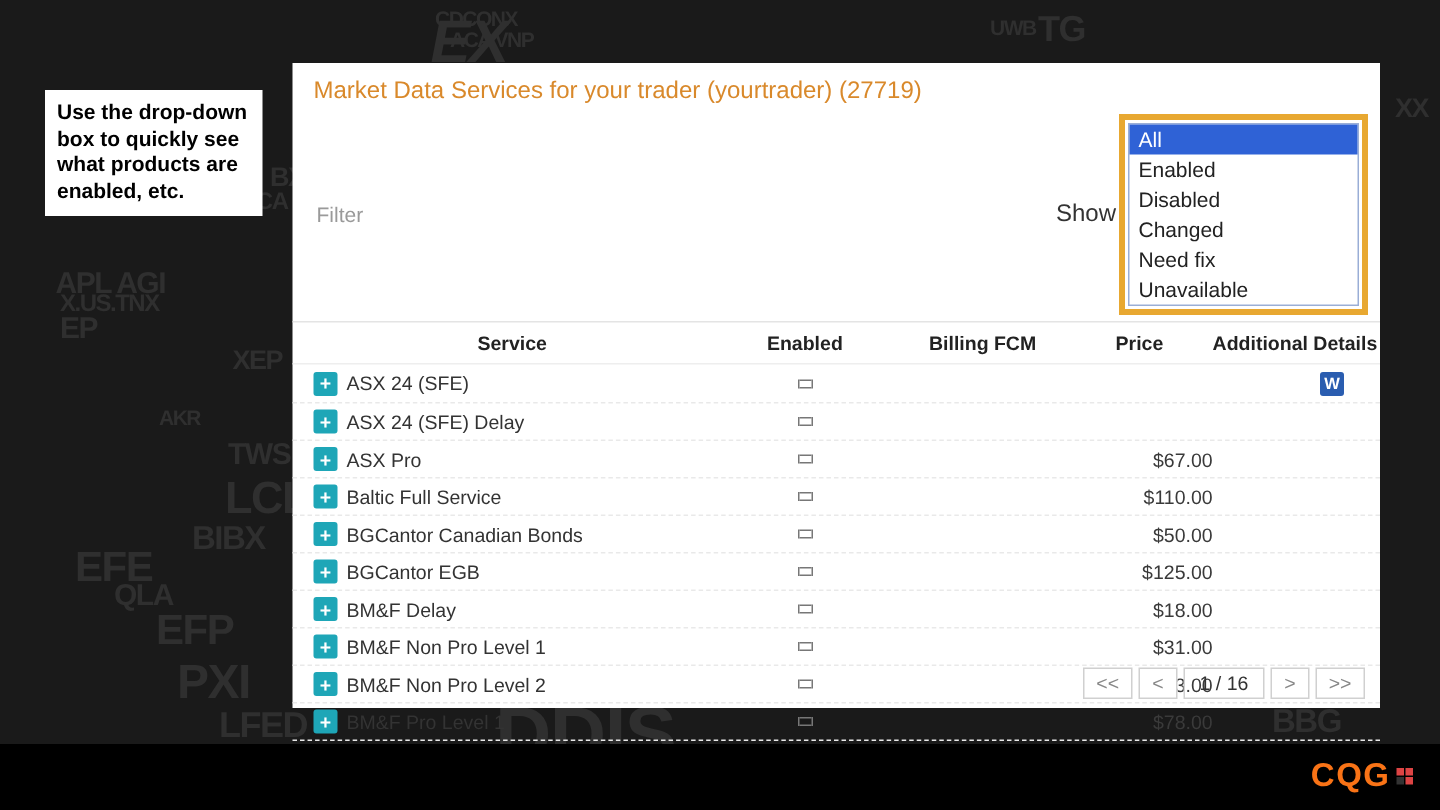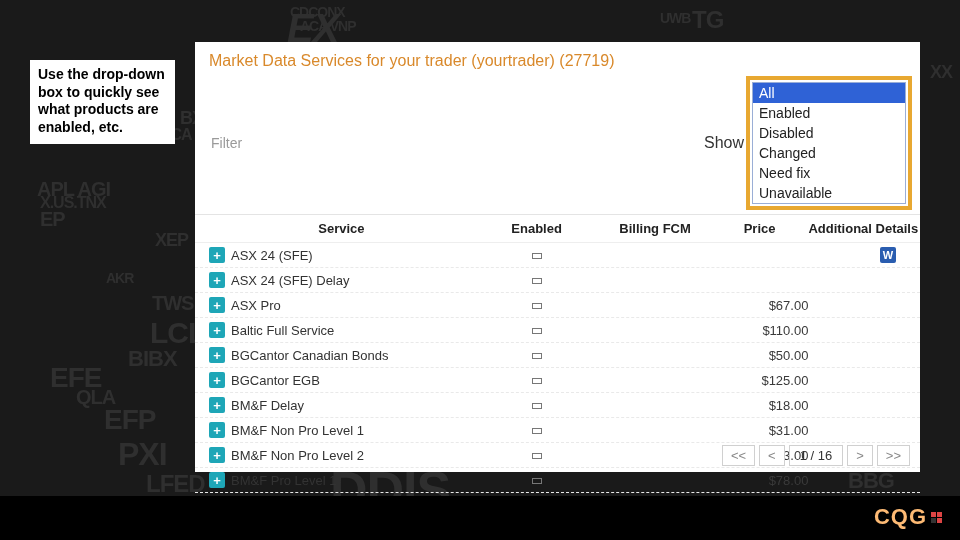--- a/index.html
+++ b/index.html
@@ -49,21 +49,21 @@
   .ensq { display:inline-block; width:10px; height:6px; border:1px solid #777; border-top:none; border-bottom:none; position:relative; }
   .ensq::before, .ensq::after { content:""; position:absolute; left:0; right:0; height:1px; background:#777; }
   .ensq::before { top:0; } .ensq::after { bottom:0; }
 
   .pager { position: absolute; bottom: 6px; right: 10px; display: flex; align-items: center; gap: 4px; font-size: 13px; }
   .pager .btn { border:1px solid #d0d0d0; padding: 2px 8px; color:#888; background:#fff; cursor:pointer; }
   .pager .cur { border:1px solid #d0d0d0; padding: 2px 10px; color:#333; }
 
   
   .footer { position: absolute; left:0; right:0; bottom:0; height: 44px; background: #000; }
-  .logo { position:absolute; right: 18px; bottom: 10px; color:#fdba74; font-weight:700; font-size:22px; letter-spacing:1px; display:flex; align-items:center; gap:4px; }
+  .logo { position:absolute; right: 18px; bottom: 10px; color:#f97316; font-weight:700; font-size:22px; letter-spacing:1px; display:flex; align-items:center; gap:4px; }
   .logo .sq { display:inline-grid; grid-template-columns: repeat(2,5px); grid-template-rows: repeat(2,5px); gap:1px; }
   .logo .sq i { background:#d44; }
   .logo .sq i:nth-child(3){ background:#333; }
 </style>
 </head>
 <body>
 <div class="stage">
 
   <div class="bg" id="bg">
       <span style="left: 290px; top: 4px; font-size: 14px;">CDCONX</span>

